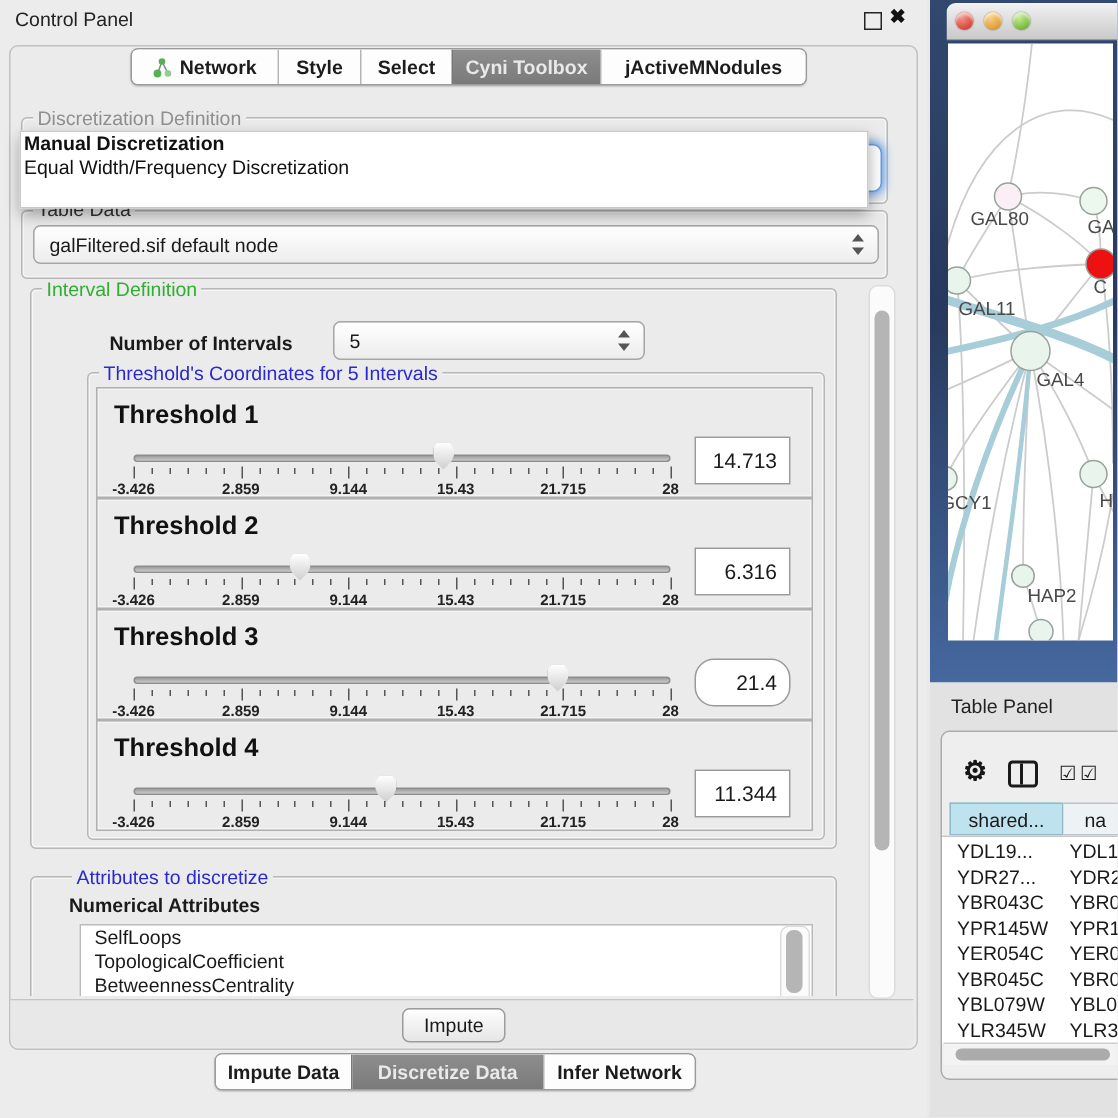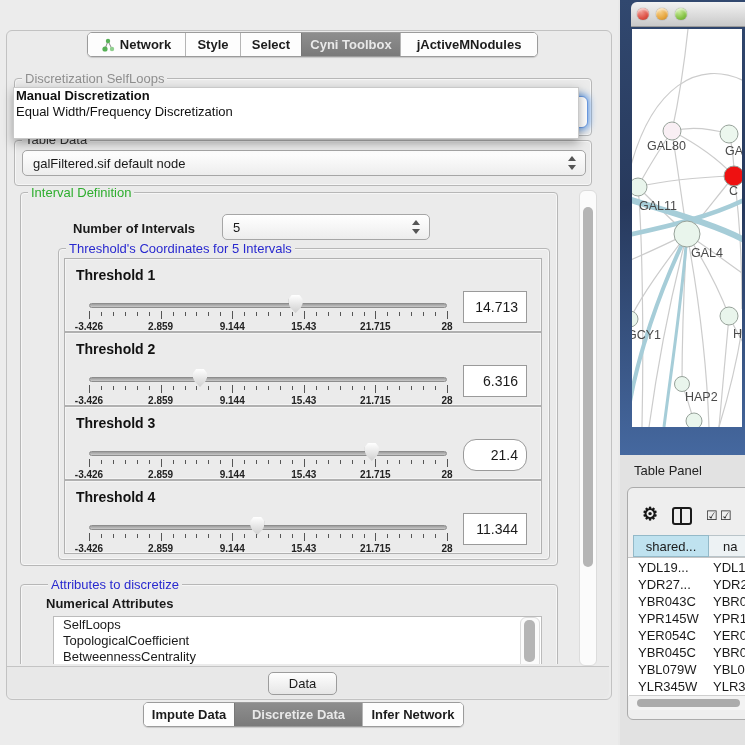--- a/index.html
+++ b/index.html
@@ -44,21 +44,21 @@
       box-shadow:0 4px 10px rgba(0,0,0,.35);z-index:5;}
   #popup .ph{height:16px;text-align:center;font-size:13px;color:#b7b7b7;line-height:16px;}
   #popup .it{height:16px;font-size:13px;padding-left:2px;line-height:16px;color:#111;white-space:nowrap;}
   #popup .it.b{font-weight:bold;}
   
   #viewport{left:14px;top:188px;width:568px;height:476px;overflow:hidden;}
   .vscroll{position:absolute;background:#fbfbfb;border:1px solid #dcdcdc;border-radius:6px;}
   .vthumb{position:absolute;background:#b5b5b5;border-radius:5px;}
   
   .tpanel{position:absolute;border:1px solid #b0b0b0;background:#ebebeb;box-shadow:inset 0 0 0 1px #f4f4f4;}
-  .tp-label{position:absolute;left:11px;top:8px;font-size:14px;font-weight:bold;color:#111;}
+  .tp-label{position:absolute;left:11px;top:8px;font-size:17px;font-weight:bold;color:#111;}
   .track{position:absolute;height:5px;border-radius:3px;background:linear-gradient(#9c9c9c,#c9c9c9);
       border:1px solid #8d8d8d;box-sizing:border-box;}
   .thumb{position:absolute;width:14px;height:18px;background:linear-gradient(#ffffff,#cfcfcf);
       clip-path:polygon(50% 100%,12% 70%,0 48%,0 22%,22% 0,78% 0,100% 22%,100% 48%,88% 70%);
       filter:drop-shadow(0 0 1px #777);}
   .tick{position:absolute;width:1px;background:#555;}
   .ticklabel{position:absolute;font-size:10px;font-weight:bold;color:#222;transform:translateX(-50%);white-space:nowrap;}
   .valuebox{position:absolute;background:#fff;border:1px solid #9a9a9a;font-size:14px;text-align:right;
       padding-right:8px;box-sizing:border-box;display:flex;align-items:center;justify-content:flex-end;}
   
@@ -87,20 +87,25 @@
   .chk-ic{position:absolute;top:21px;font-size:13px;color:#1a1a1a;line-height:13px;}
   #hscroll{left:1px;top:207px;width:128px;height:14px;background:#f3f3f3;border-top:1px solid #cfcfcf;}
   #hthumb{left:8px;top:3px;width:103px;height:8px;border-radius:4px;background:#ababab;}
 </style>
 </head>
 <body>
 
 <div id="stage">
 
   <div id="cp" class="abs">
+    <div id="cp-titlebar" class="abs">
+      <span id="cp-title" class="abs">Control Panel</span>
+      <span id="float-ic" class="abs"></span>
+      <span id="close-ic" class="abs">✖</span>
+    </div>
 
     <div id="outer-panel" class="abs"></div>
 
     <div id="top-tabs" class="abs tabbar">
         <div class="tab" style="width: 97px;">
           <svg width="13" height="14">
             <line x1="6" y1="3" x2="3" y2="11" stroke="#888"></line>
             <line x1="6" y1="3" x2="10" y2="11" stroke="#888"></line>
             <circle cx="6" cy="3" r="2.2" fill="#57b056"></circle>
             <circle cx="3" cy="11" r="2.6" fill="#57b056"></circle>
@@ -116,21 +121,21 @@
         </div>
         <div class="tab sel" style="width: 98px;">
           <span>Cyni Toolbox</span>
         </div>
         <div class="tab" style="width: 136px;">
           <span>jActiveMNodules</span>
         </div>
       </div>
 
     <div class="grp" style="left:14px;top:78px;width:576px;height:56px;"></div>
-    <span class="grp-title g-gray" style="left:22px;top:72px;">Discretization SelfLoops</span>
+    <span class="grp-title g-gray" style="left:22px;top:72px;">Discretization Definition</span>
     <div id="algo-combo-hidden" class="abs">
       <span class="stepper"></span>
     </div>
 
     <div id="popup" class="abs">
       <div class="it b">Manual Discretization</div>
       <div class="it">Equal Width/Frequency Discretization</div>
     </div>
 
     <div class="grp" style="left:14px;top:140px;width:576px;height:44px;"></div>
@@ -339,21 +344,21 @@
       <div class="vscroll" style="left:506px;top:429px;width:18px;height:98px;">
         <div class="vthumb" style="left:3px;top:2px;width:11px;height:42px;"></div>
       </div>
     </div>
 
     <div class="vscroll abs" style="left:579px;top:190px;width:16px;height:474px;">
       <div class="vthumb" style="left:3px;top:16px;width:10px;height:360px;"></div>
     </div>
 
     <div id="apply-strip" class="abs"></div>
-    <div id="apply-btn" class="abs">Data</div>
+    <div id="apply-btn" class="abs">Impute</div>
 
     <div id="bottom-tabs" class="abs tabbar">
         <div class="tab" style="width: 90px;">
           <span>Impute Data</span>
         </div>
         <div class="tab sel" style="width: 127px;">
           <span>Discretize Data</span>
         </div>
         <div class="tab" style="width: 100px;">
           <span>Infer Network</span>

